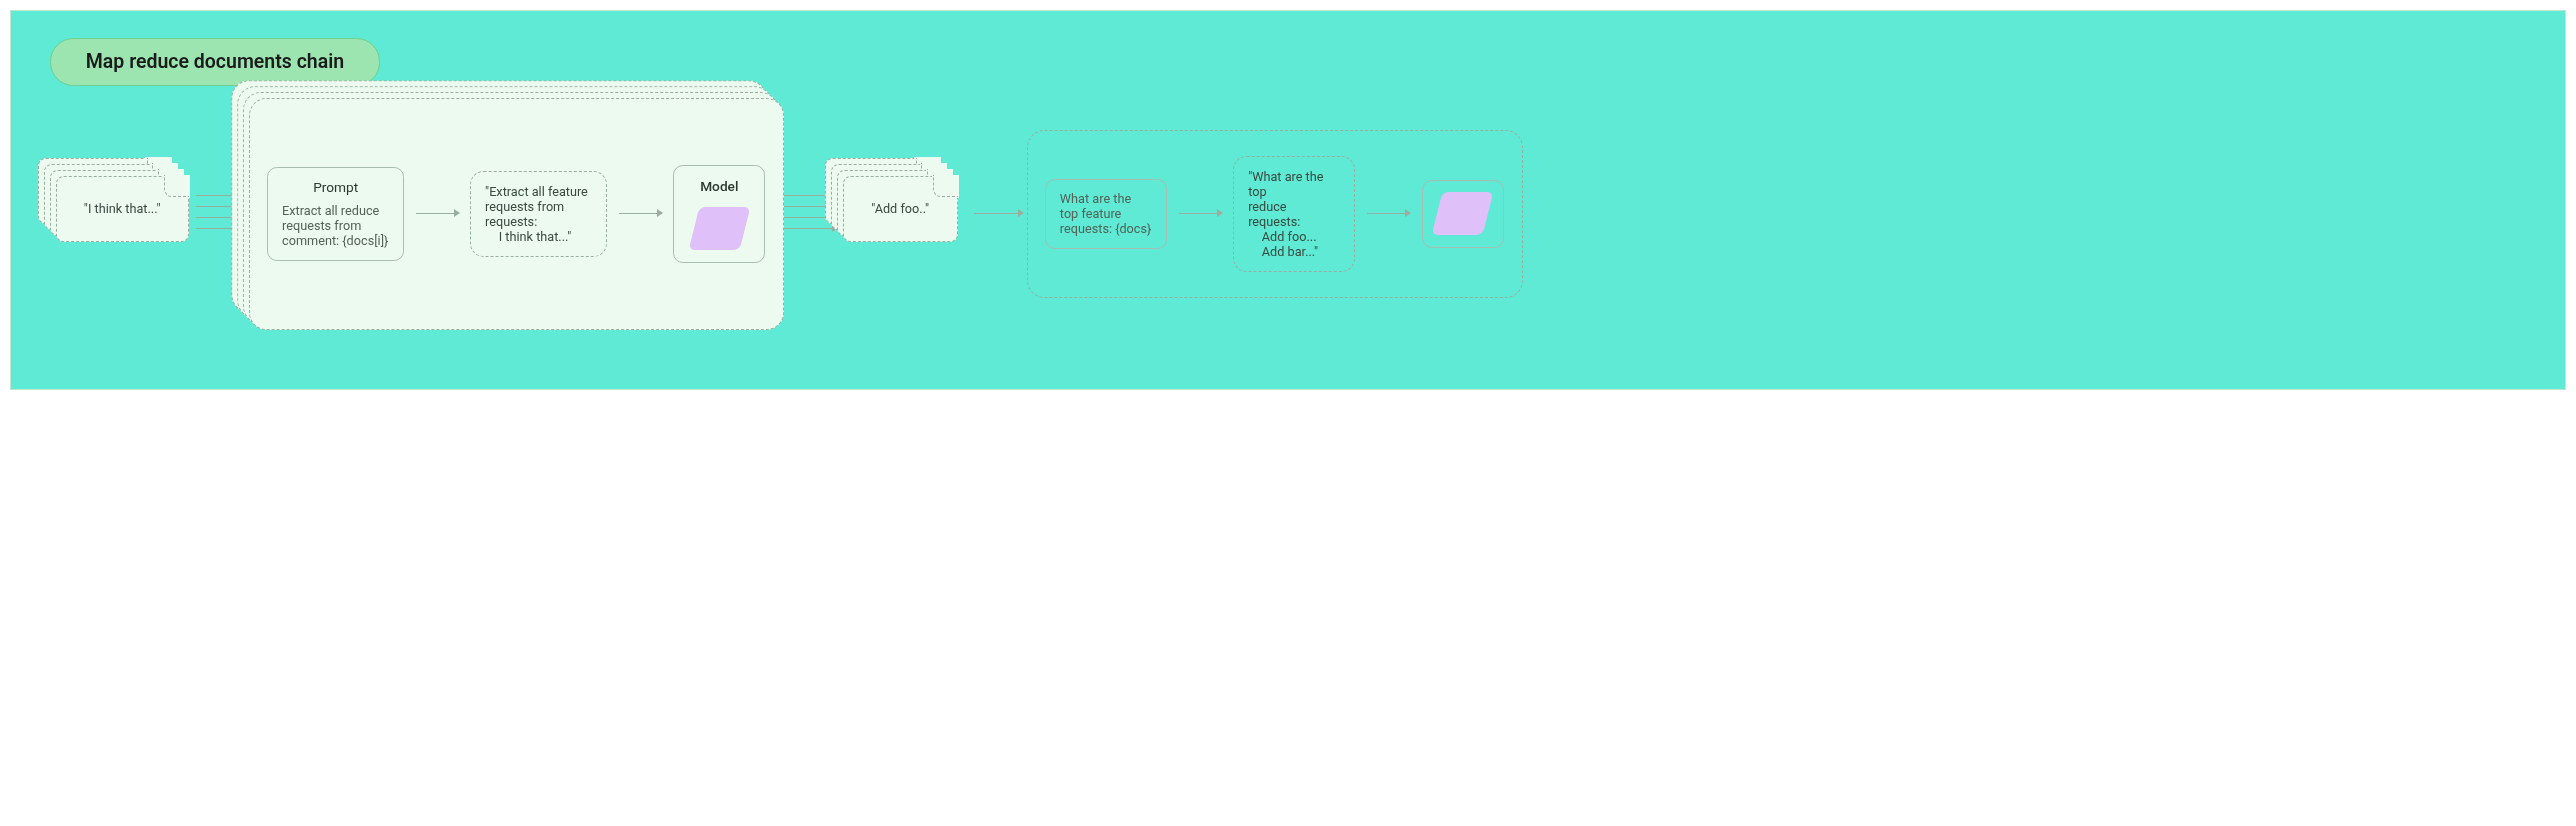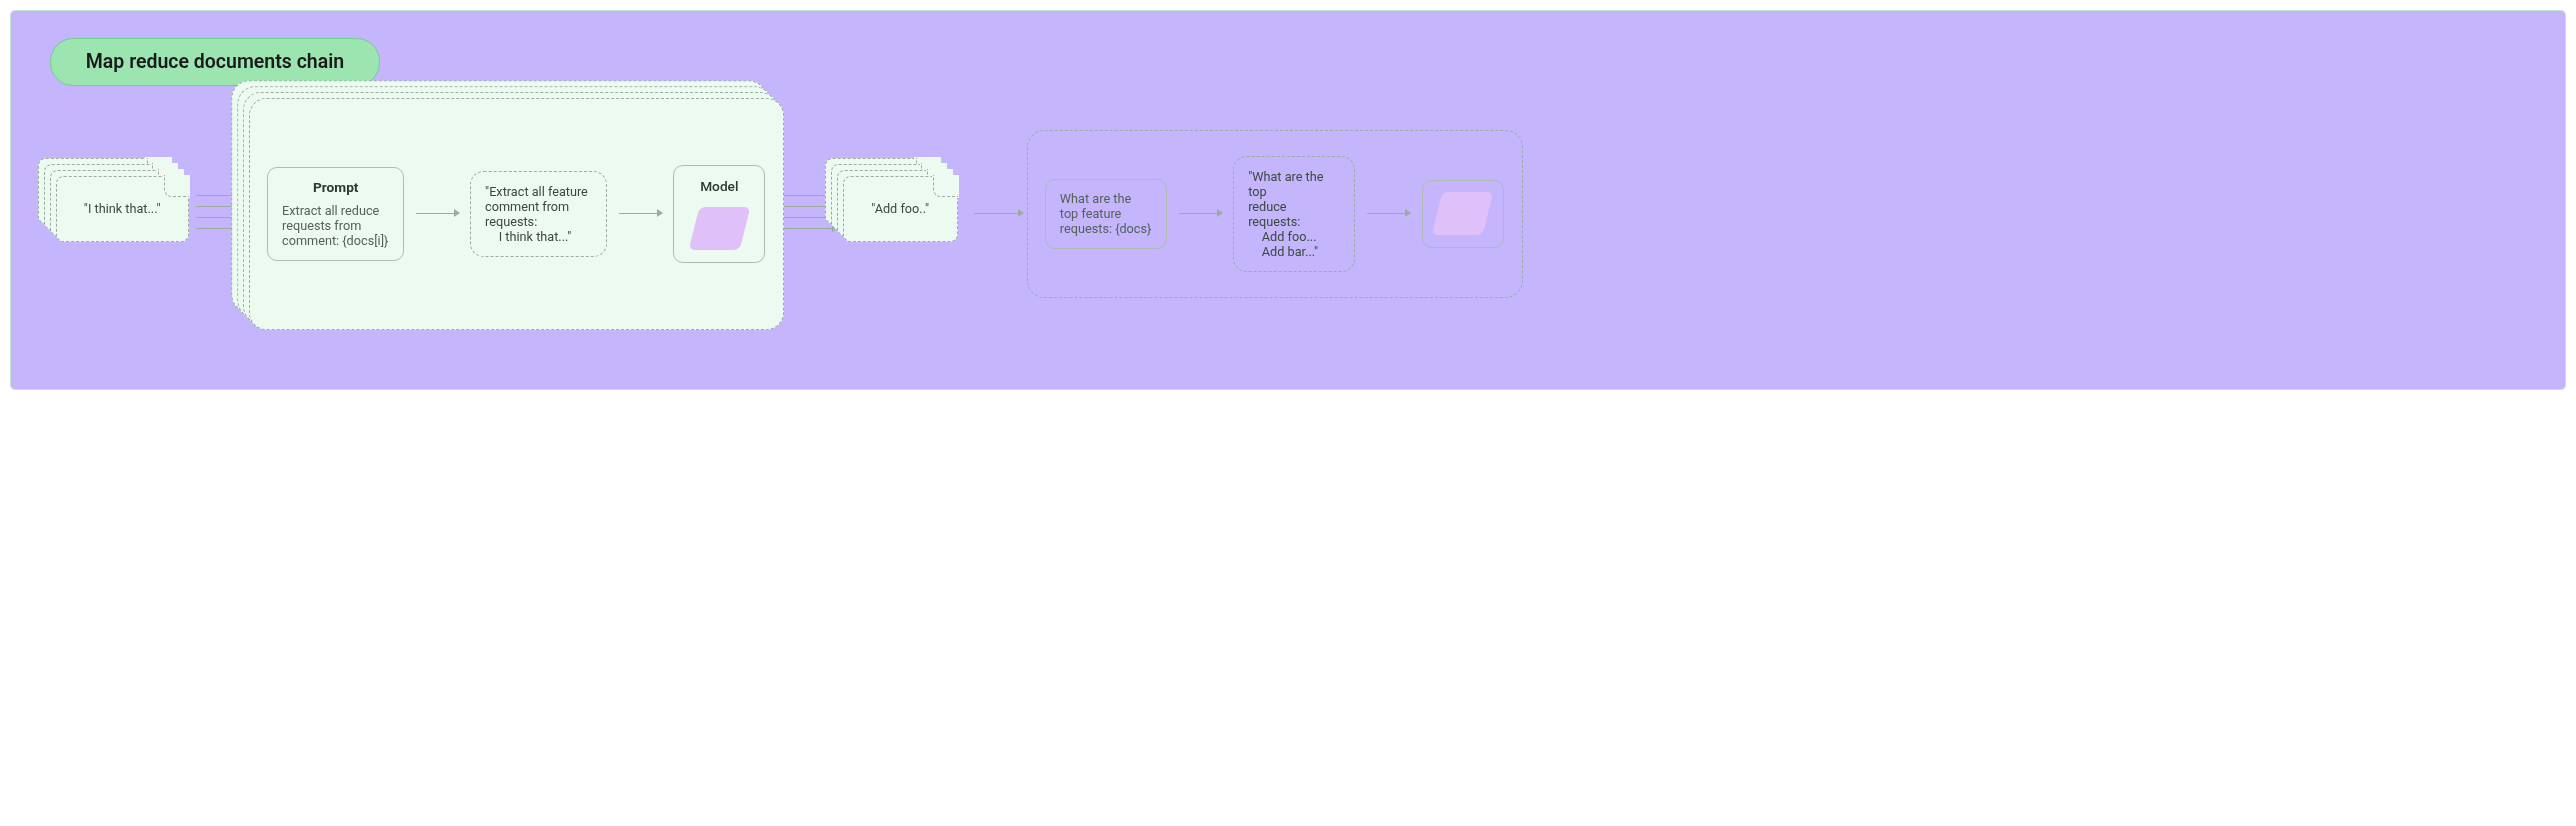--- a/index.html
+++ b/index.html
@@ -3,23 +3,23 @@
 <meta charset="utf-8">
 <style>
   * { box-sizing: border-box; margin: 0; padding: 0; }
   body {
     font-family: -apple-system, BlinkMacSystemFont, "Segoe UI", Roboto, Helvetica, Arial, sans-serif;
     background: #fff;
     padding: 9.8px;
   }
   .canvas {
     width: 100%;
-    background: #c4b5fd;
+    background: #5eead4;
     border: 1px solid #c6e5cf;
-    border-radius: 5px;
+    border-radius: 0;
     padding: 27px 39px 59px 39px;
   }
   .title-pill {
     display: inline-block;
     background: #9ce5b0;
     border: 1px solid #6fcf8e;
     border-radius: 23.4px;
     padding: 11.7px 35px;
     font-size: 19.5px;
     font-weight: 600;
@@ -103,21 +103,21 @@
   }
   .box {
     border: 1.5px solid #a9bdb0;
     border-radius: 9.8px;
     padding: 11.7px 13.7px;
     font-size: 12.7px;
     color: #556258;
     background: transparent;
   }
   .prompt-box { width: 146px; }
-  .prompt-box .hdr { text-align: center; font-weight: 700; color: #2b3a30; margin-bottom: 7.8px; font-size: 13.7px; }
+  .prompt-box .hdr { text-align: center; font-weight: 400; color: #2b3a30; margin-bottom: 7.8px; font-size: 13.7px; }
   .dashed-pill {
     border: 1.5px dashed #9aaea0;
     border-radius: 13.7px;
     padding: 11.7px 13.7px;
     font-size: 12.7px;
     color: #3a4a40;
     width: 146px;
   }
   .model-box { width: 98px; text-align: center; padding: 11.7px 9.8px; }
   .model-box .hdr { font-weight: 500; color: #2b3a30; font-size: 13.7px; margin-bottom: 13px; }
@@ -168,21 +168,21 @@
       <div class="chain-shell" style="transform:translate(-11.7px,-11.7px)"></div>
       <div class="chain-shell" style="transform:translate(-5.9px,-5.9px)"></div>
       <div class="chain-body">
         <div class="box prompt-box">
           <div class="hdr">Prompt</div>
           <div>Extract all reduce requests from comment: {docs[i]}</div>
         </div>
         <div class="single-arrow"></div>
         <div class="dashed-pill">
           <div>"Extract all feature</div>
-          <div>comment from</div>
+          <div>requests from</div>
           <div>requests:</div>
           <div class="indent">I think that..."</div>
         </div>
         <div class="single-arrow"></div>
         <div class="box model-box">
           <div class="hdr">Model</div>
           <div class="para"></div>
         </div>
       </div>
     </div>

